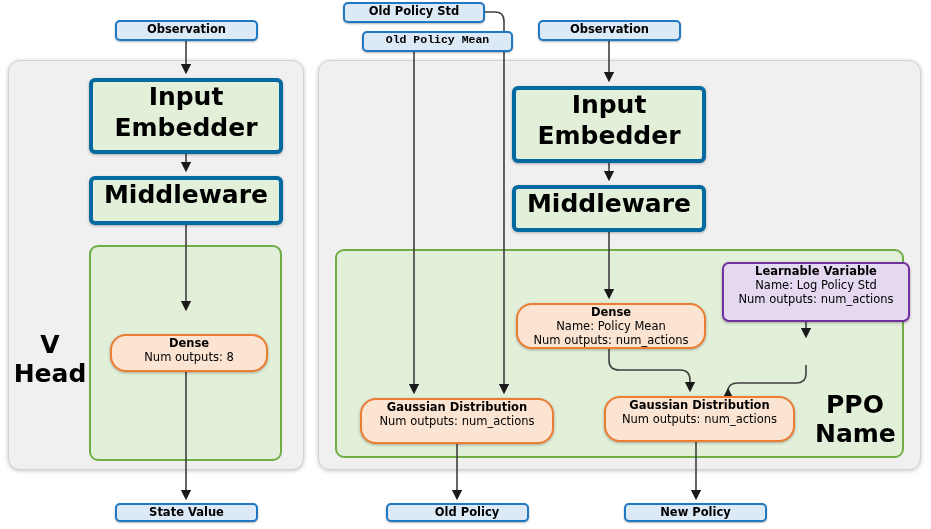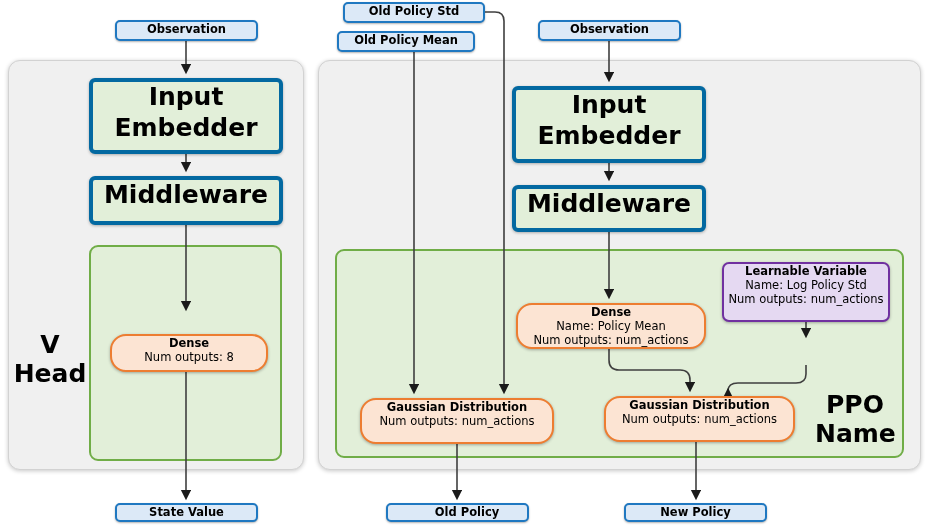--- a/index.html
+++ b/index.html
@@ -147,21 +147,21 @@
   </div>
 
   <div class="node io" style="left:538px; top:20px; width:143px; height:21px;">
     <span>Observation</span>
   </div>
 
   <div class="node io" style="left:343px; top:2px; width:142px; height:21px;">
     <span>Old Policy Std</span>
   </div>
 
-  <div class="node io" style="left:337px; top:31px; width:138px; height:21px;">
+  <div class="node io" style="left:362px; top:31px; width:151px; height:21px;font-family:Liberation Mono, monospace;">
     <span>Old Policy Mean</span>
   </div>
 
   <div class="node green" style="left:89px; top:78px; width:194px; height:76px;">
     <span>Input Embedder</span>
   </div>
 
   <div class="node green" style="left:89px; top:176px; width:194px; height:49px;">
     <span>Middleware</span>
   </div>
@@ -181,21 +181,21 @@
   <div class="node green" style="left:512px; top:185px; width:194px; height:47px;">
     <span>Middleware</span>
   </div>
 
   <div class="node orange" style="left:516px; top:303px; width:190px; height:46px;">
     <span class="ttl">Dense</span>
     <span>Name: Policy Mean</span>
     <span>Num outputs: num_actions</span>
   </div>
 
-  <div class="node purple" style="left:722px; top:262px; width:168px; height:60px;">
+  <div class="node purple" style="left:722px; top:262px; width:188px; height:60px;">
     <span class="ttl">Learnable Variable</span>
     <span>Name: Log Policy Std</span>
     <span>Num outputs: num_actions</span>
   </div>
 
 
   <div class="node orange" style="left:360px; top:398px; width:194px; height:46px;">
     <span class="ttl">Gaussian Distribution</span>
     <span>Num outputs: num_actions</span>
   </div>

